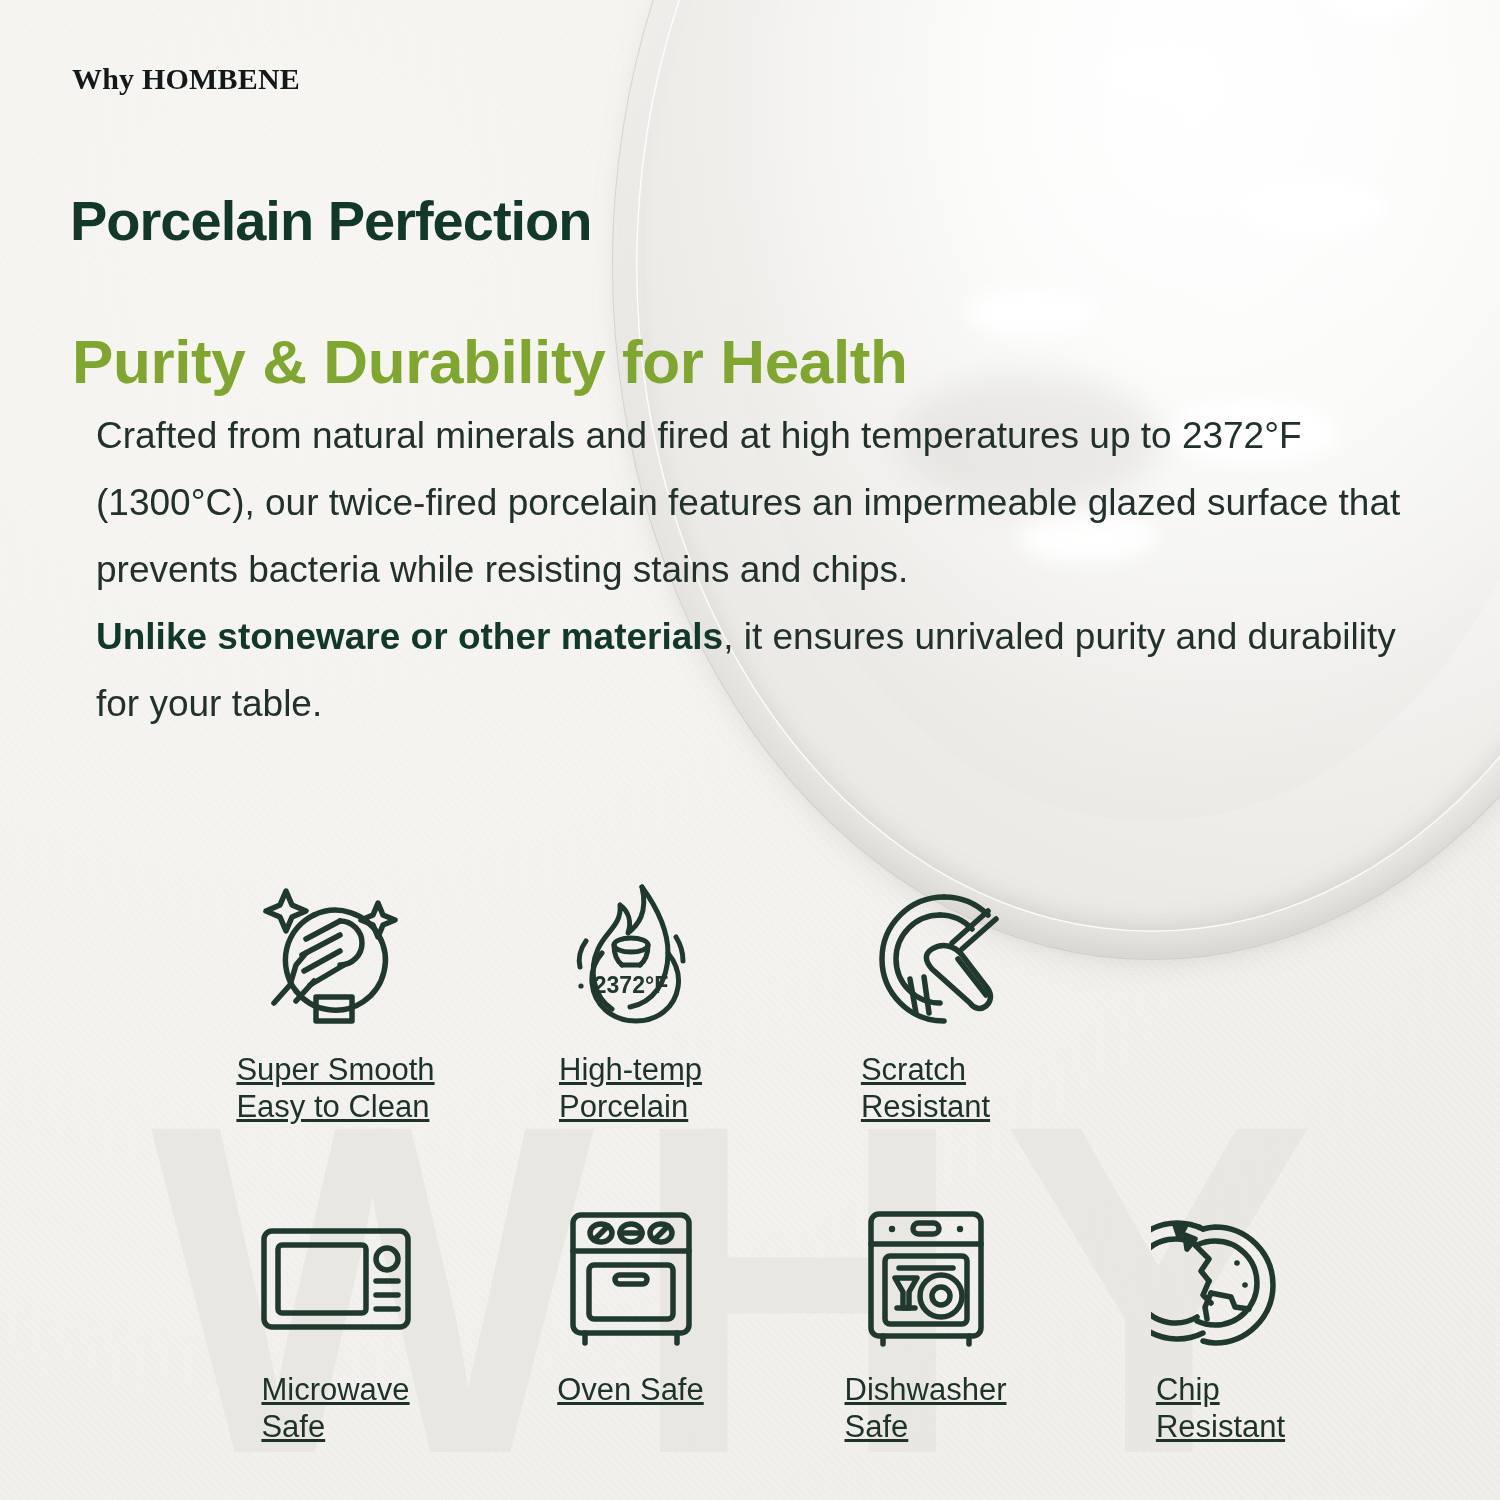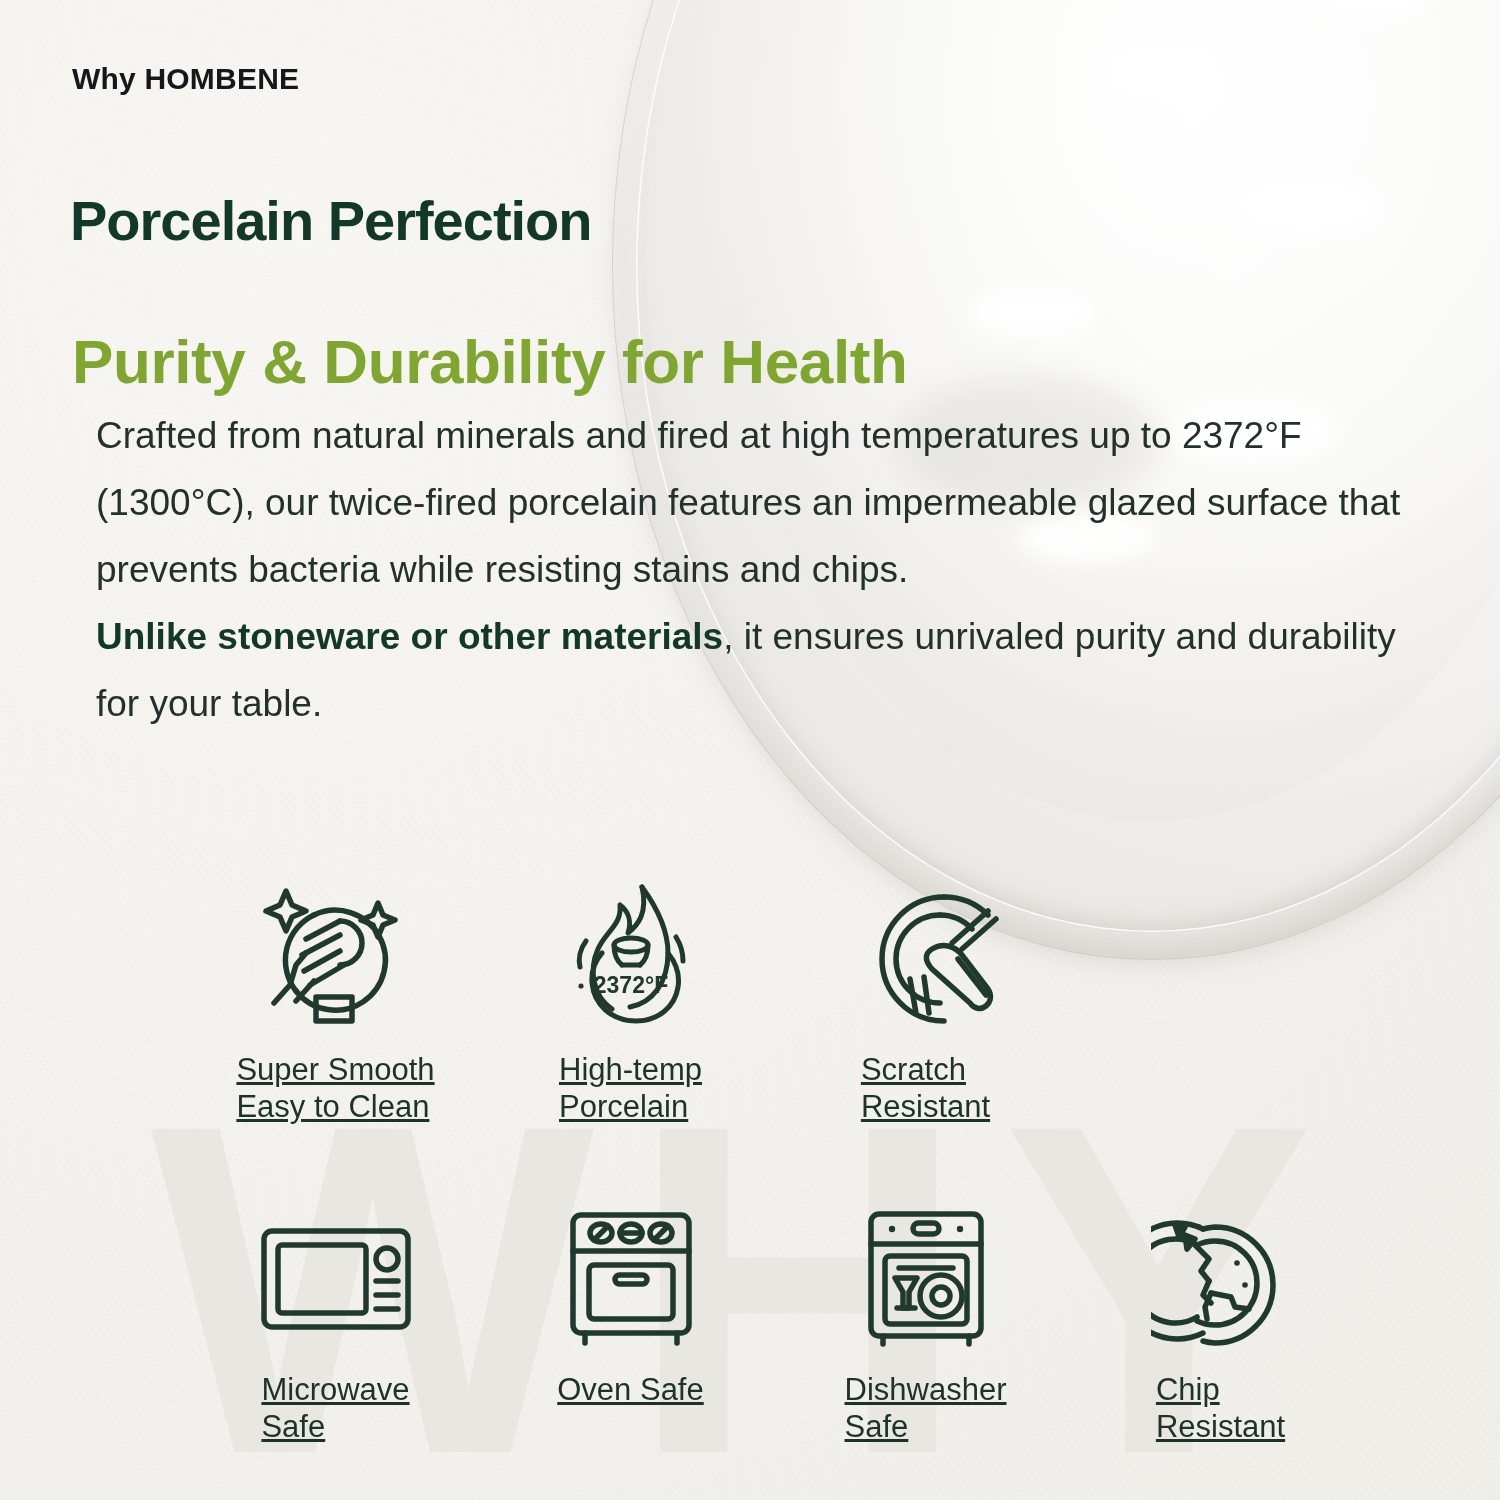--- a/index.html
+++ b/index.html
@@ -91,21 +91,21 @@
     position:absolute;inset:0;
     border-radius:50%;
     border:1.2px solid rgba(205,203,196,.75);
   }
 
   
   #content{position:absolute;inset:0;}
   #eyebrow{
     position:absolute;left:72px;top:62px;
     font-size:30px;font-weight:600;
-    color:#15181a;letter-spacing:.2px;
+    color:#15181a;letter-spacing:.2px;font-family:Liberation Serif, serif;
   }
   #title{
     position:absolute;left:70px;top:155px;
     font-size:56px;font-weight:700;
     color:#12382a;letter-spacing:-1px;line-height:1;
   }
   #subtitle{
     position:absolute;left:72px;top:280px;
     font-size:62px;font-weight:700;
     color:#7fa62e;letter-spacing:-.4px;line-height:1;

